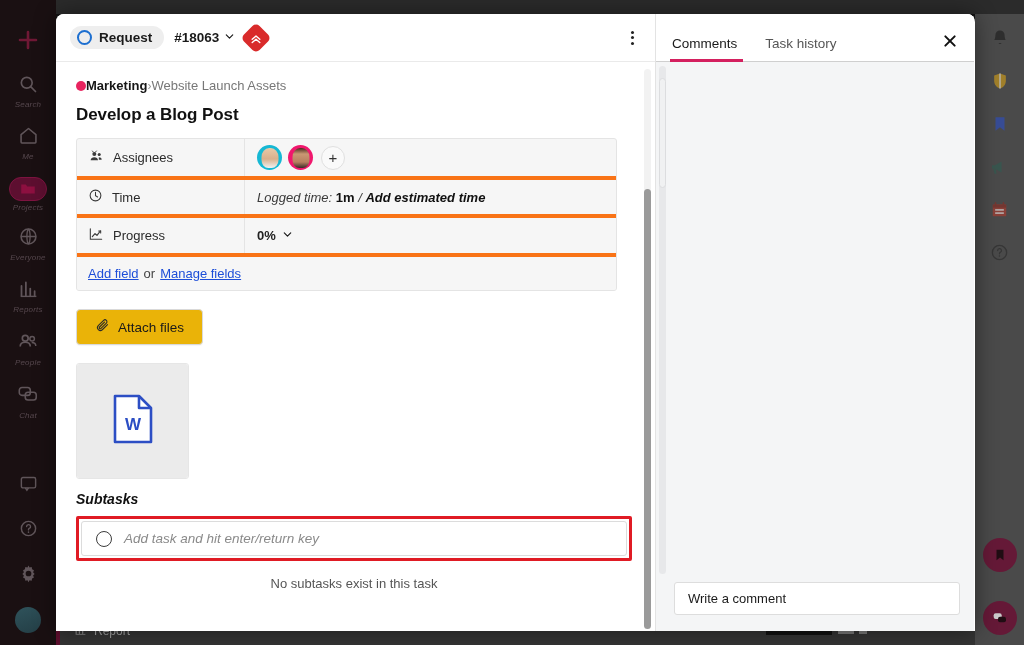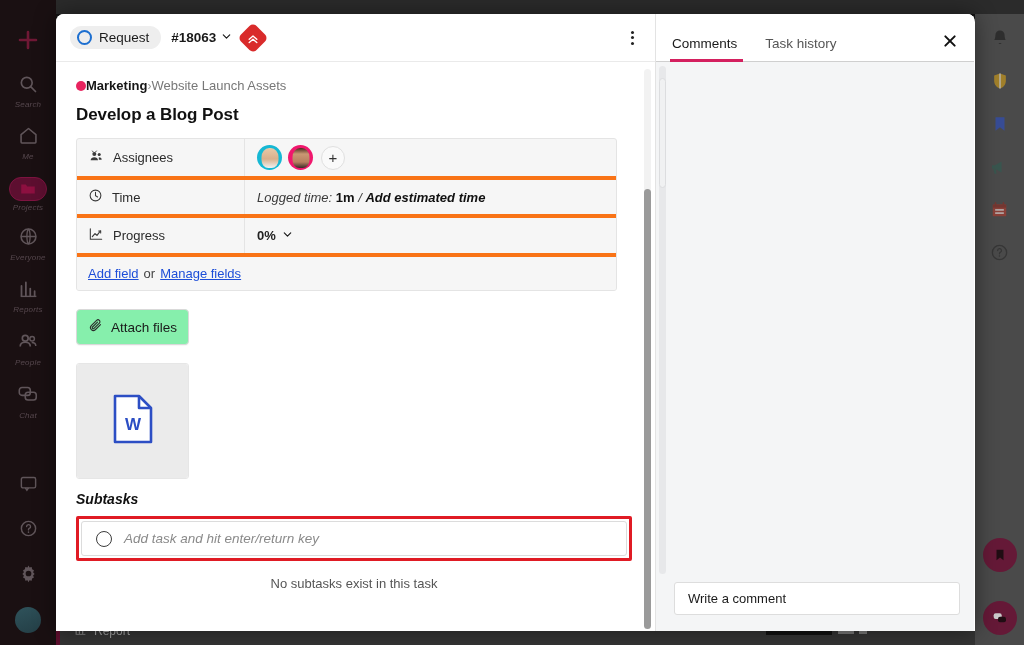--- a/index.html
+++ b/index.html
@@ -97,21 +97,21 @@
   }
   .task-header {
     height: 48px; display: flex; align-items: center;
     padding: 0 10px 0 14px; border-bottom: 1px solid #eaeaea;
     gap: 10px;
   }
   .status-pill {
     display: inline-flex; align-items: center; gap: 7px;
     background: #eeeeee; border-radius: 14px;
     padding: 4px 12px 4px 7px;
-    font-size: 13.5px; font-weight: 400; color: #1a1a1a; justify-content: space-between;
+    font-size: 13.5px; font-weight: 700; color: #1a1a1a; justify-content: space-between;
   }
   .status-ring {
     width: 15px; height: 15px; border-radius: 50%;
     border: 2px solid #1d6fd0; display: block;
   }
   .task-id {
     display: inline-flex; align-items: center; gap: 5px;
     font-size: 13.5px; font-weight: 700; color: #1a1a1a;
   }
   .prio-diamond {
@@ -189,21 +189,21 @@
     padding: 9px 11px; font-size: 13px; color: #444;
     background: #f6f6f6;
   }
   .lnk { color: #1d4ed8; text-decoration: none; cursor: pointer; }
   .lnk.u { text-decoration: underline; }
 
   .attach-btn {
     margin-top: 18px;
     display: inline-flex; align-items: center; gap: 8px;
     border: 1px solid #d9d9d9; border-radius: 4px;
-    background: #86efac; padding: 8px 11px;
+    background: #eab308; padding: 8px 18px;
     font-size: 13.5px; color: #1a1a1a; cursor: pointer;
     box-shadow: 0 1px 1px rgba(0,0,0,.04);
   }
 
   .file-card {
     margin-top: 18px; width: 113px;
     border: 1px solid #e6e6e6; border-radius: 3px; overflow: hidden;
     background: #fff;
   }
   .file-thumb {

